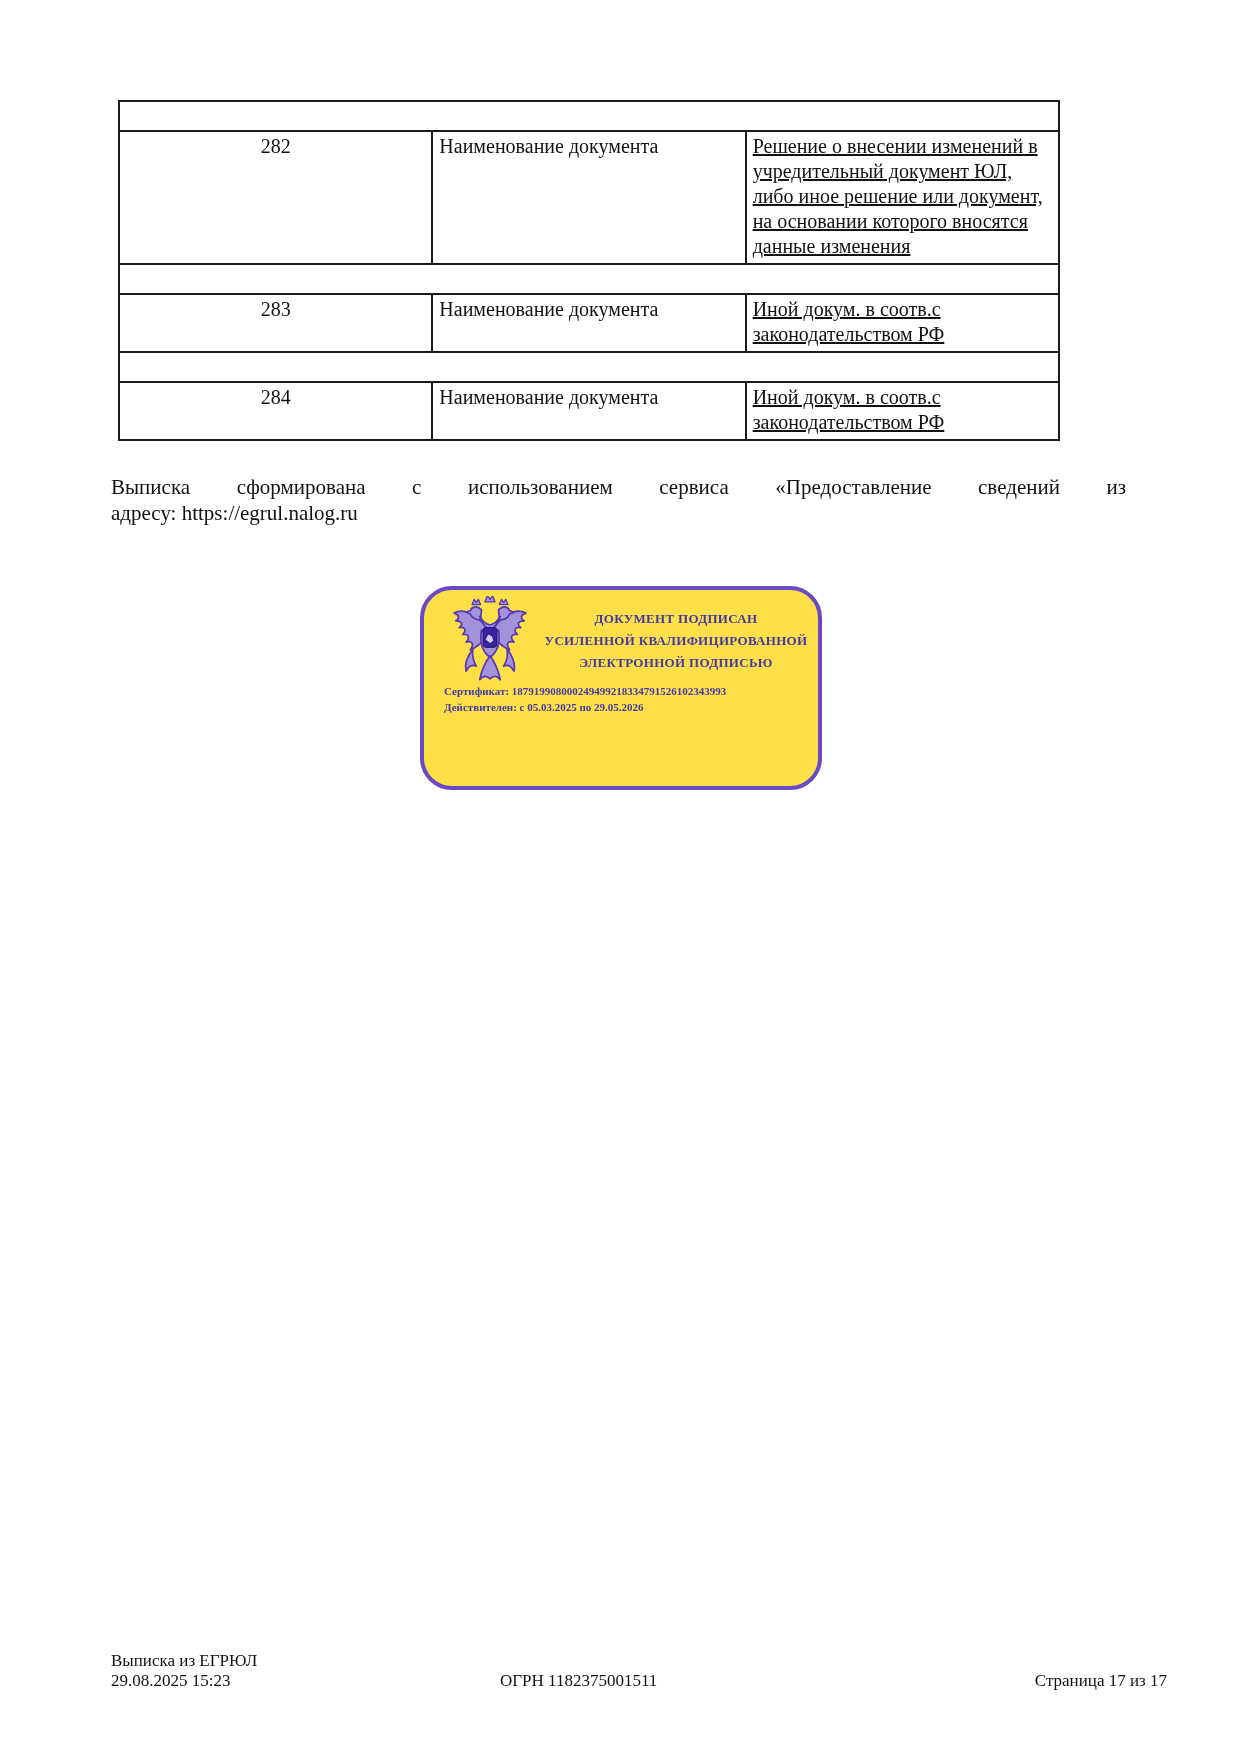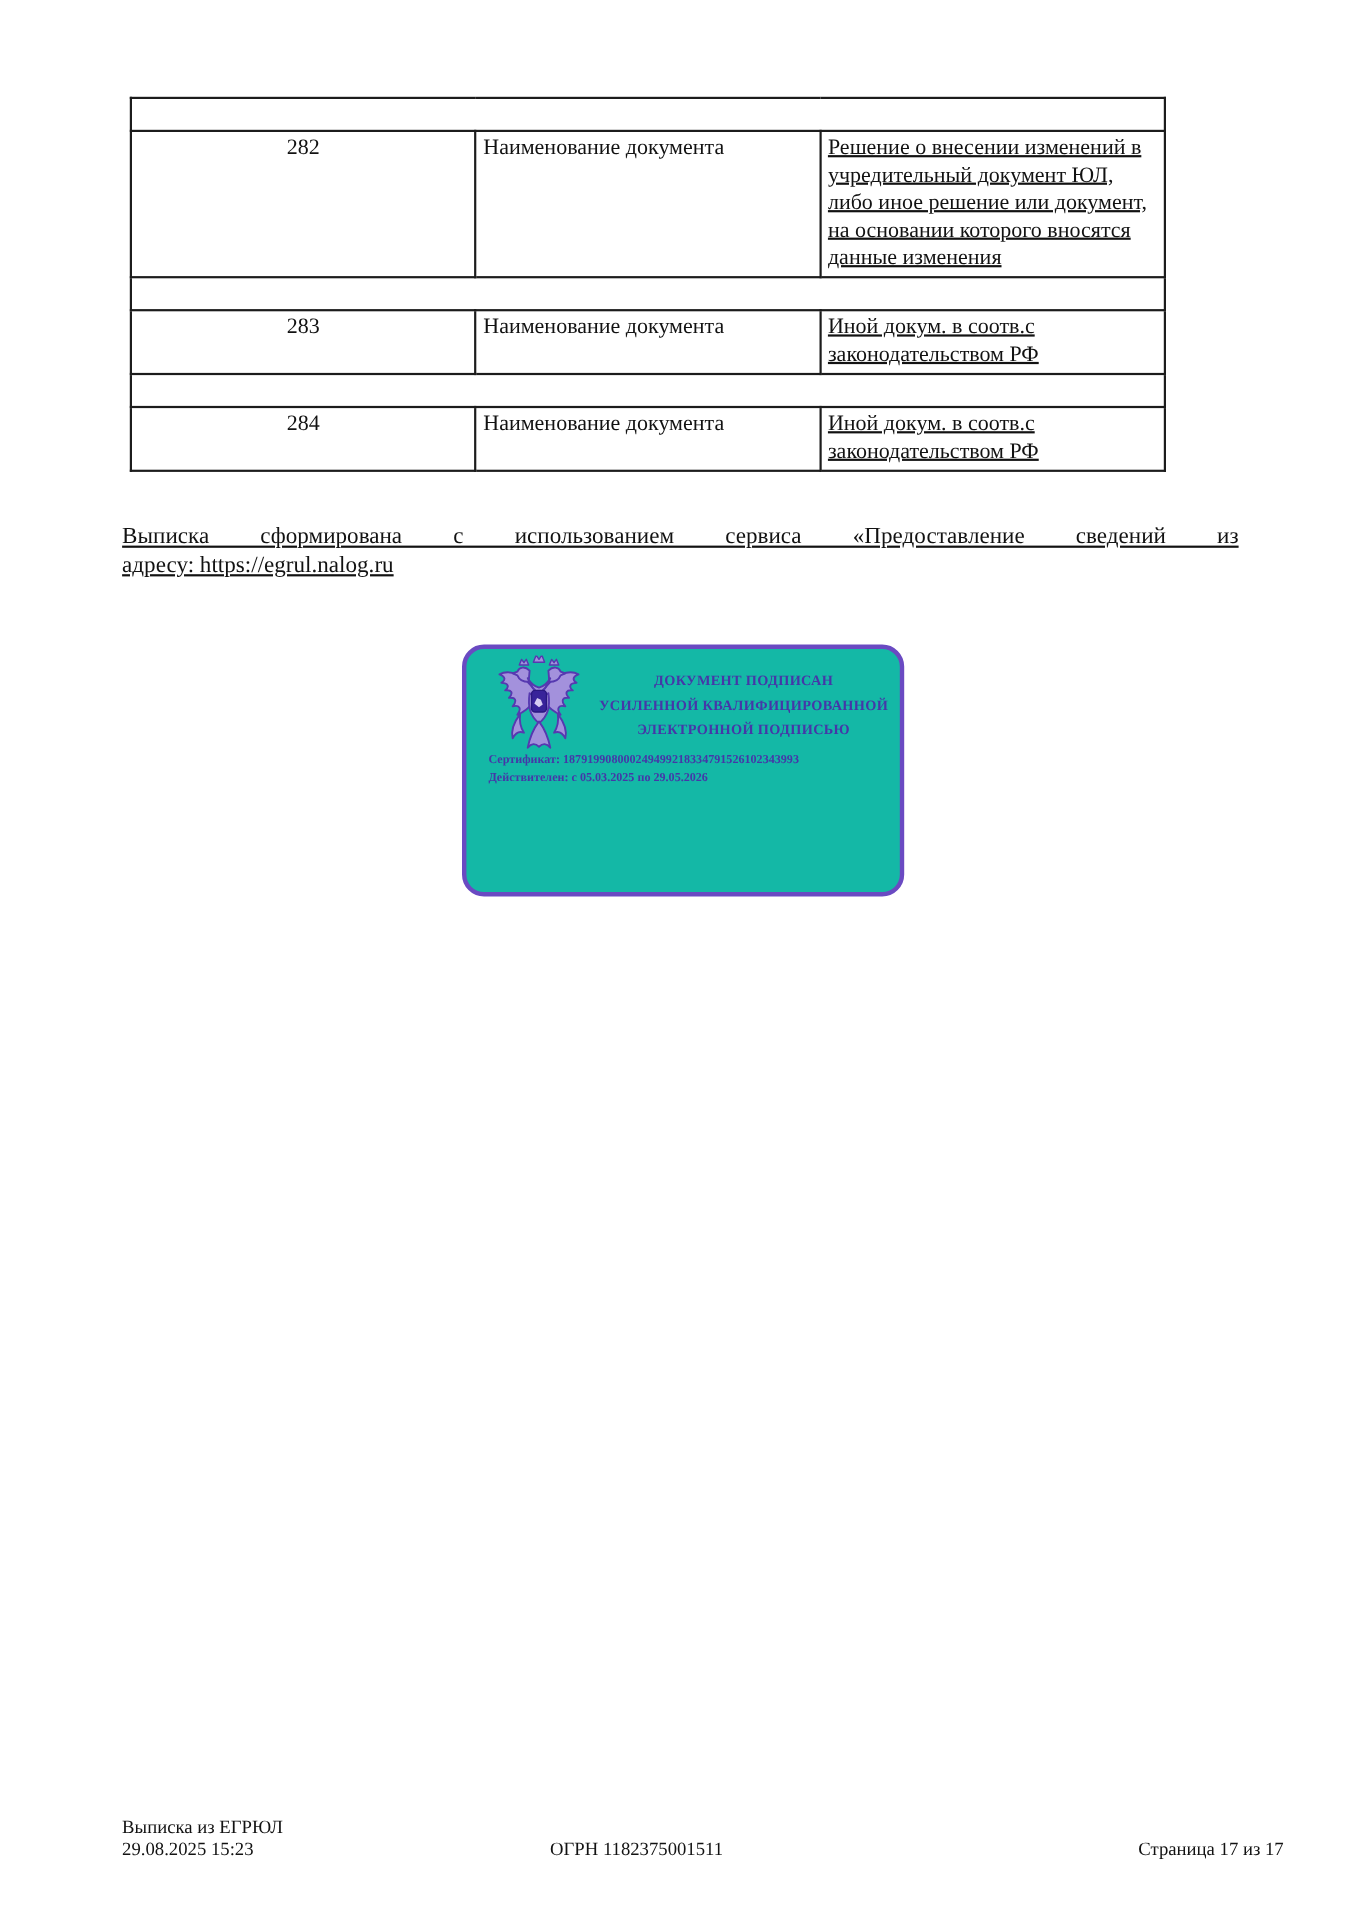--- a/index.html
+++ b/index.html
@@ -5,44 +5,44 @@
   * { margin:0; padding:0; box-sizing:border-box; }
   html,body { background:#ffffff; }
   body {
     width:1240px; height:1755px; position:relative;
     font-family:"Liberation Serif", serif; color:#121212;
   }
   .page { position:absolute; inset:0; background:#ffffff; }
 
   
   table.doc-table {
-    position:absolute; left:118px; top:88px; width:942px;
+    position:absolute; left:118px; top:100px; width:942px;
     border-collapse:collapse; table-layout:fixed;
     font-size:20px; line-height:25px;
   }
   table.doc-table td {
     border:2px solid #1c1c1c; vertical-align:top; padding:2px 6px 4px 6px;
   }
   td.col-num   { width:72px;  text-align:center; }
   td.col-label { width:480px; }
   td.col-value { width:390px;text-decoration:underline; }
   td.spacer-cell { height:30px; padding:0; }
 
   
   .note {
     position:absolute; left:111px; top:474px; width:1015px;
-    font-size:21px; line-height:26px; color:#121212;text-decoration:underline;
+    font-size:21px; line-height:26px; color:#121212;
   }
   .note-line { text-align:justify; text-align-last:justify; }
   .note-line.last { text-align-last:left; }
 
   
   .stamp {
-    position:absolute; left:420px; top:586px; width:402px; height:229px;
-    border:4px solid #6a4ac2; border-radius:20px; background:#14b8a6;
+    position:absolute; left:420px; top:586px; width:402px; height:204px;
+    border:4px solid #6a4ac2; border-radius:32px; background:#fde047;
   }
   .stamp-eagle { position:absolute; left:20px; top:6px; width:92px; height:94px; }
   .stamp-title {
     position:absolute; left:118px; right:8px; top:18px;
     text-align:center; font-weight:bold; font-size:13px; line-height:22px;
     color:#4537a8; letter-spacing:0.3px;
   }
   .stamp-info {
     position:absolute; left:20px; right:12px; top:94px;
     font-size:11px; line-height:15.5px; font-weight:bold; color:#4537a8;

